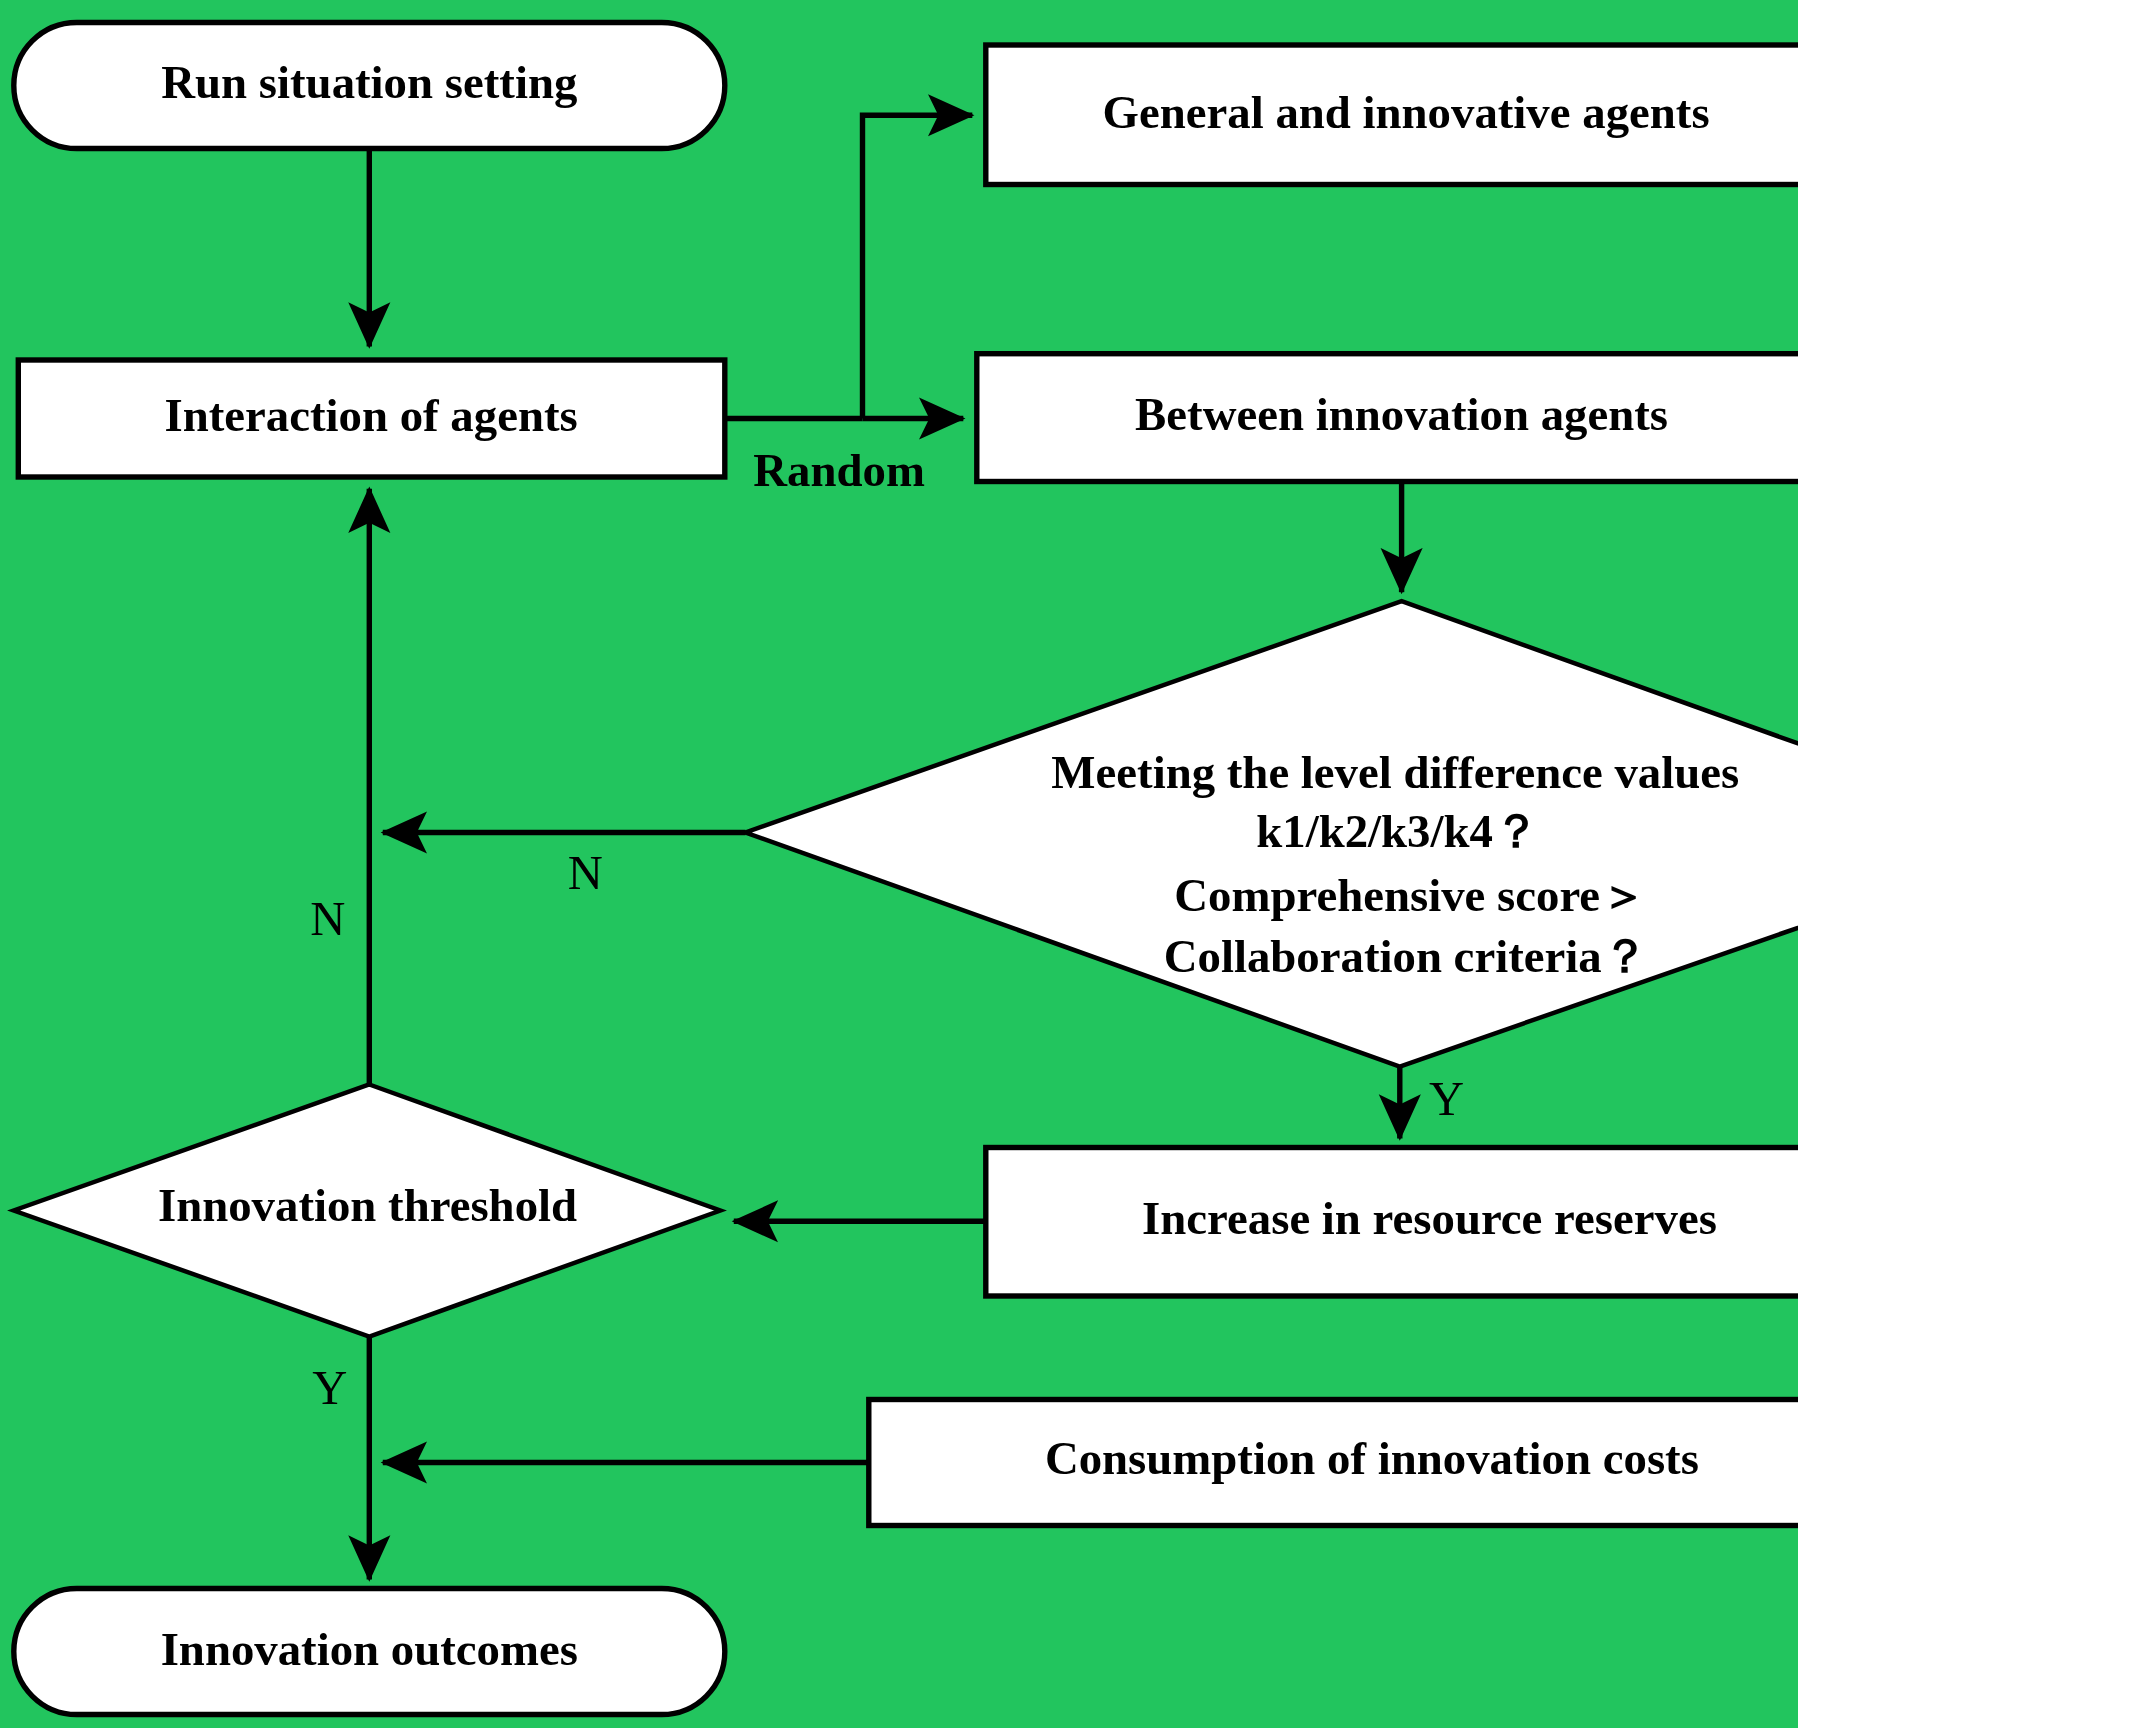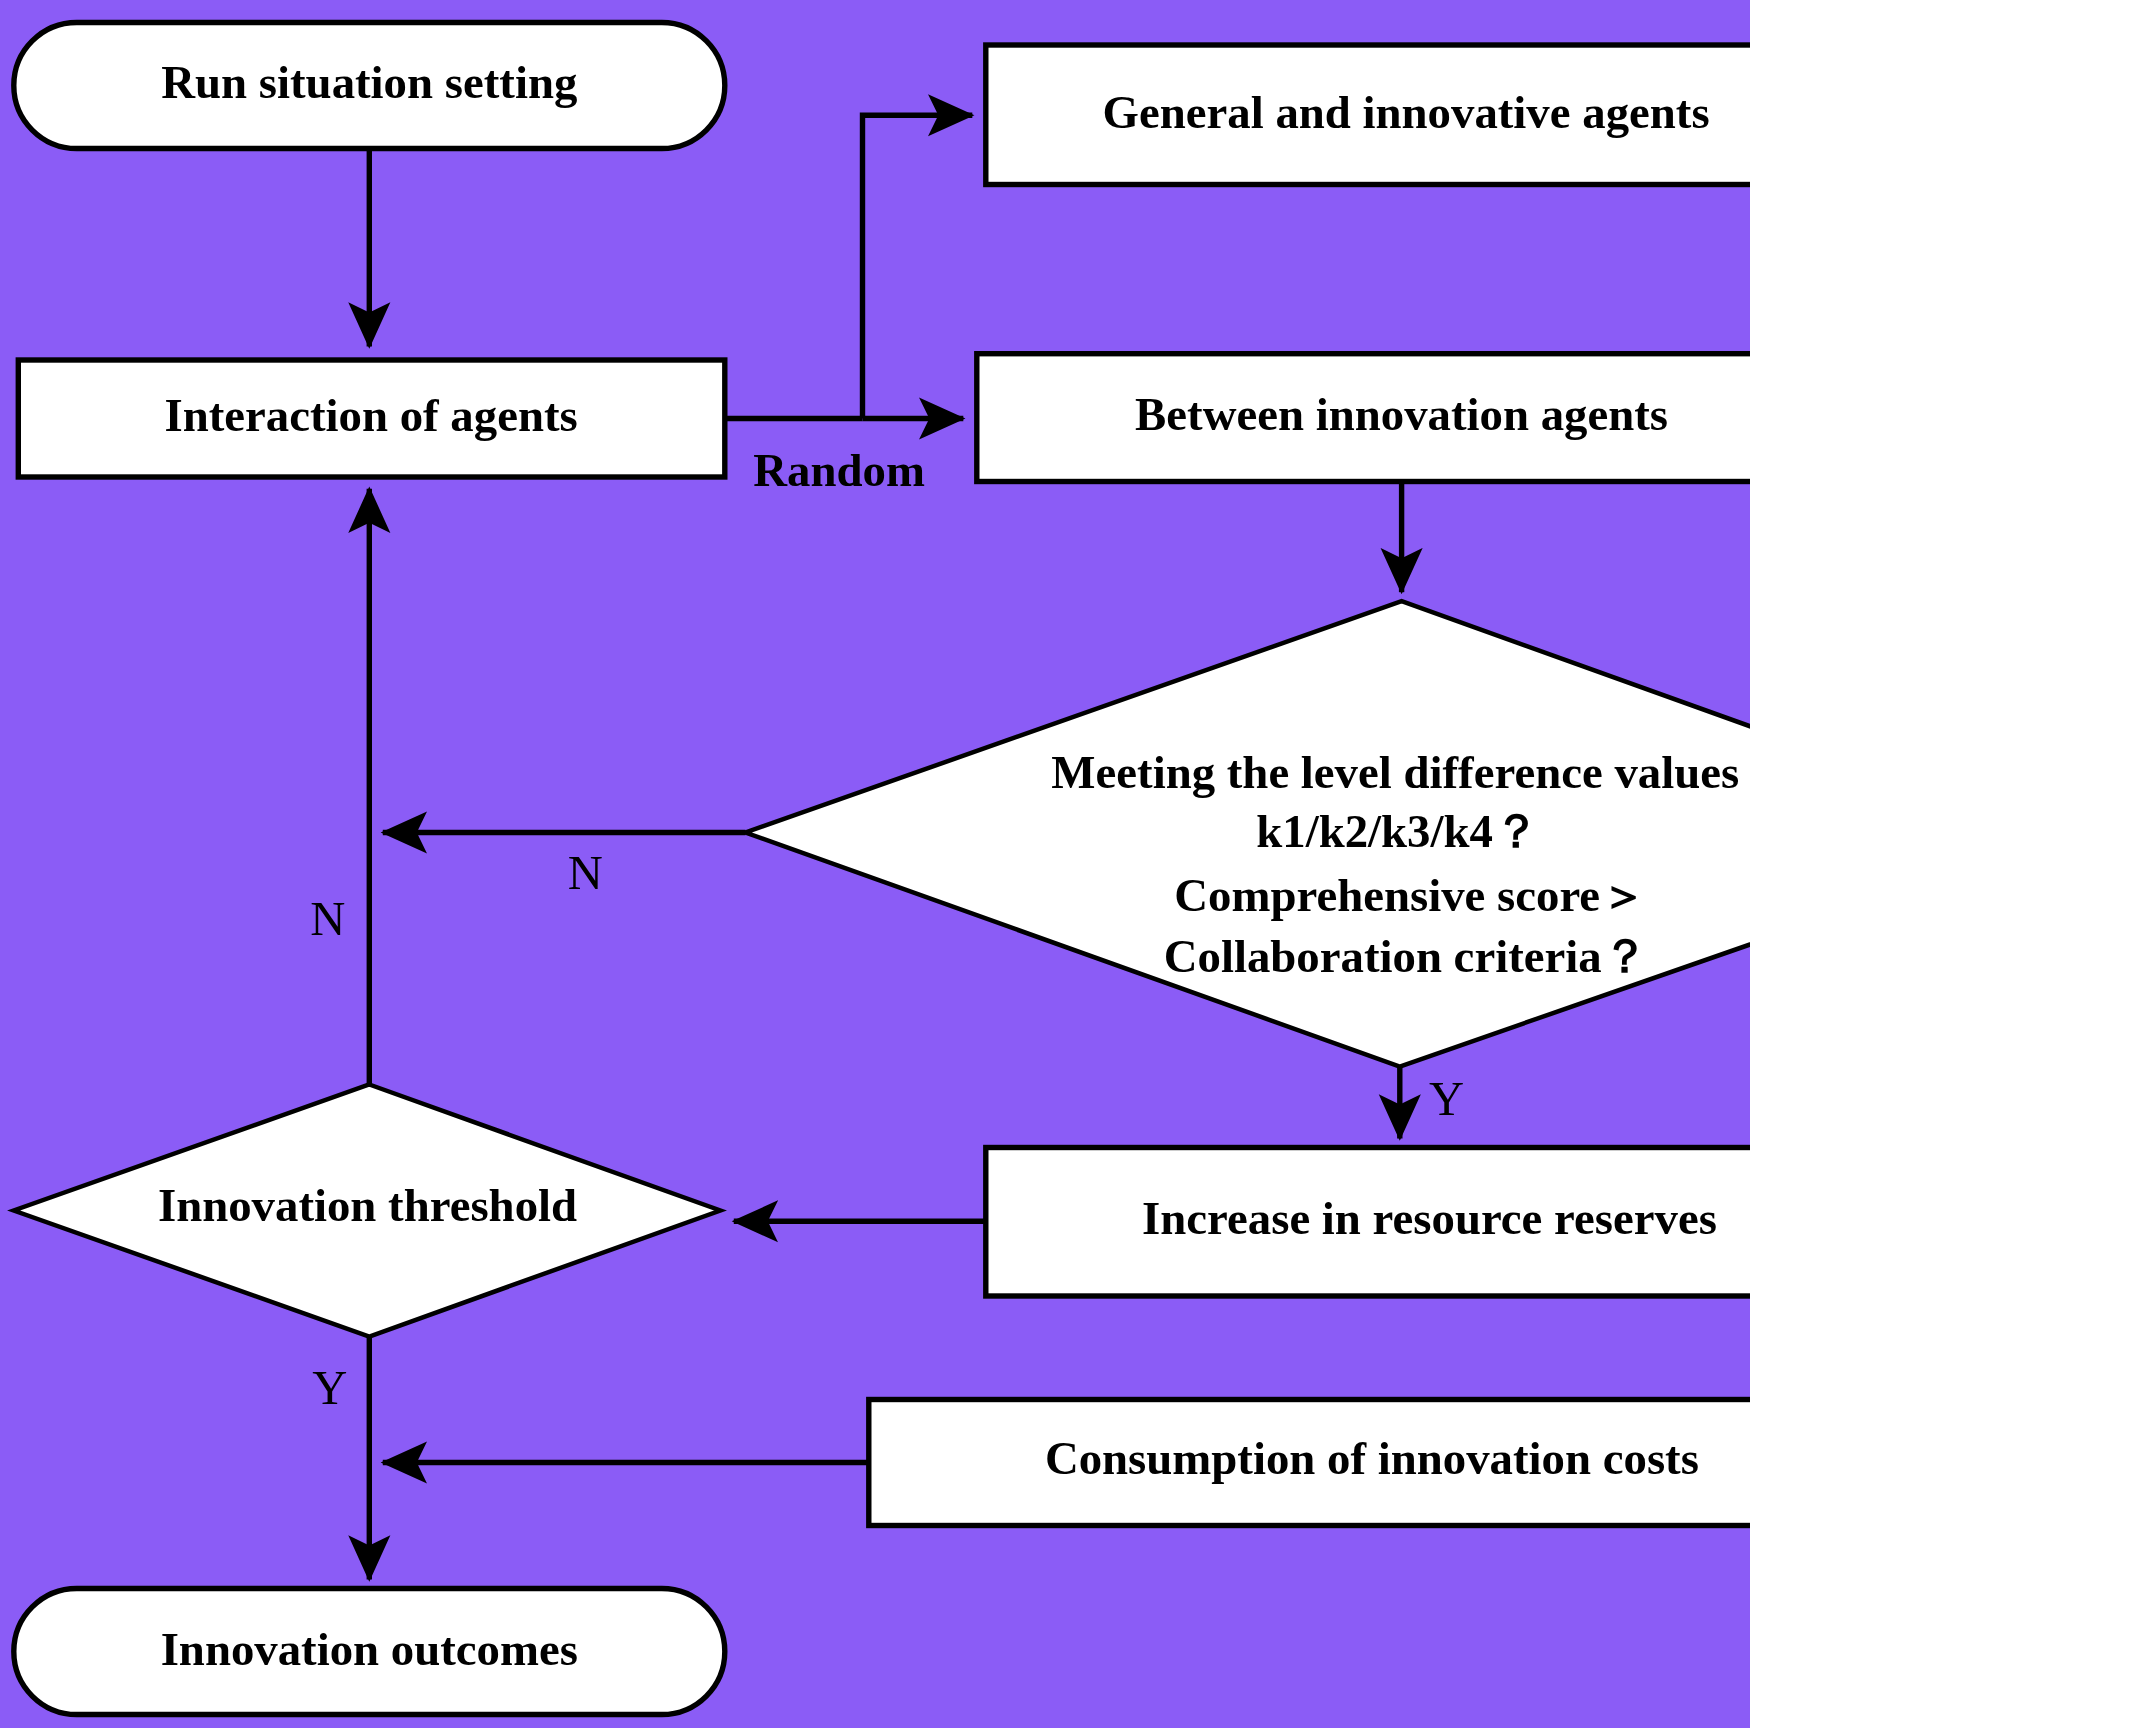--- a/index.html
+++ b/index.html
@@ -4,23 +4,24 @@
 <style>
   html, body {
     margin: 0;
     padding: 0;
     background: #ffffff;
   }
   #flow-root {
     position: relative;
     width: 1750px;
     height: 1728px;
-    background: #8b5cf6;
+    background: #22c55e;
     font-family: "Liberation Serif", "DejaVu Serif", serif;
     overflow: hidden;
+    padding-left: 48px;
   }
   svg#flow-svg {
     position: absolute;
     top: 0;
     left: 0;
     width: 2139px;
     height: 1728px;
   }
   .shape-stroke {
     fill: #ffffff;

